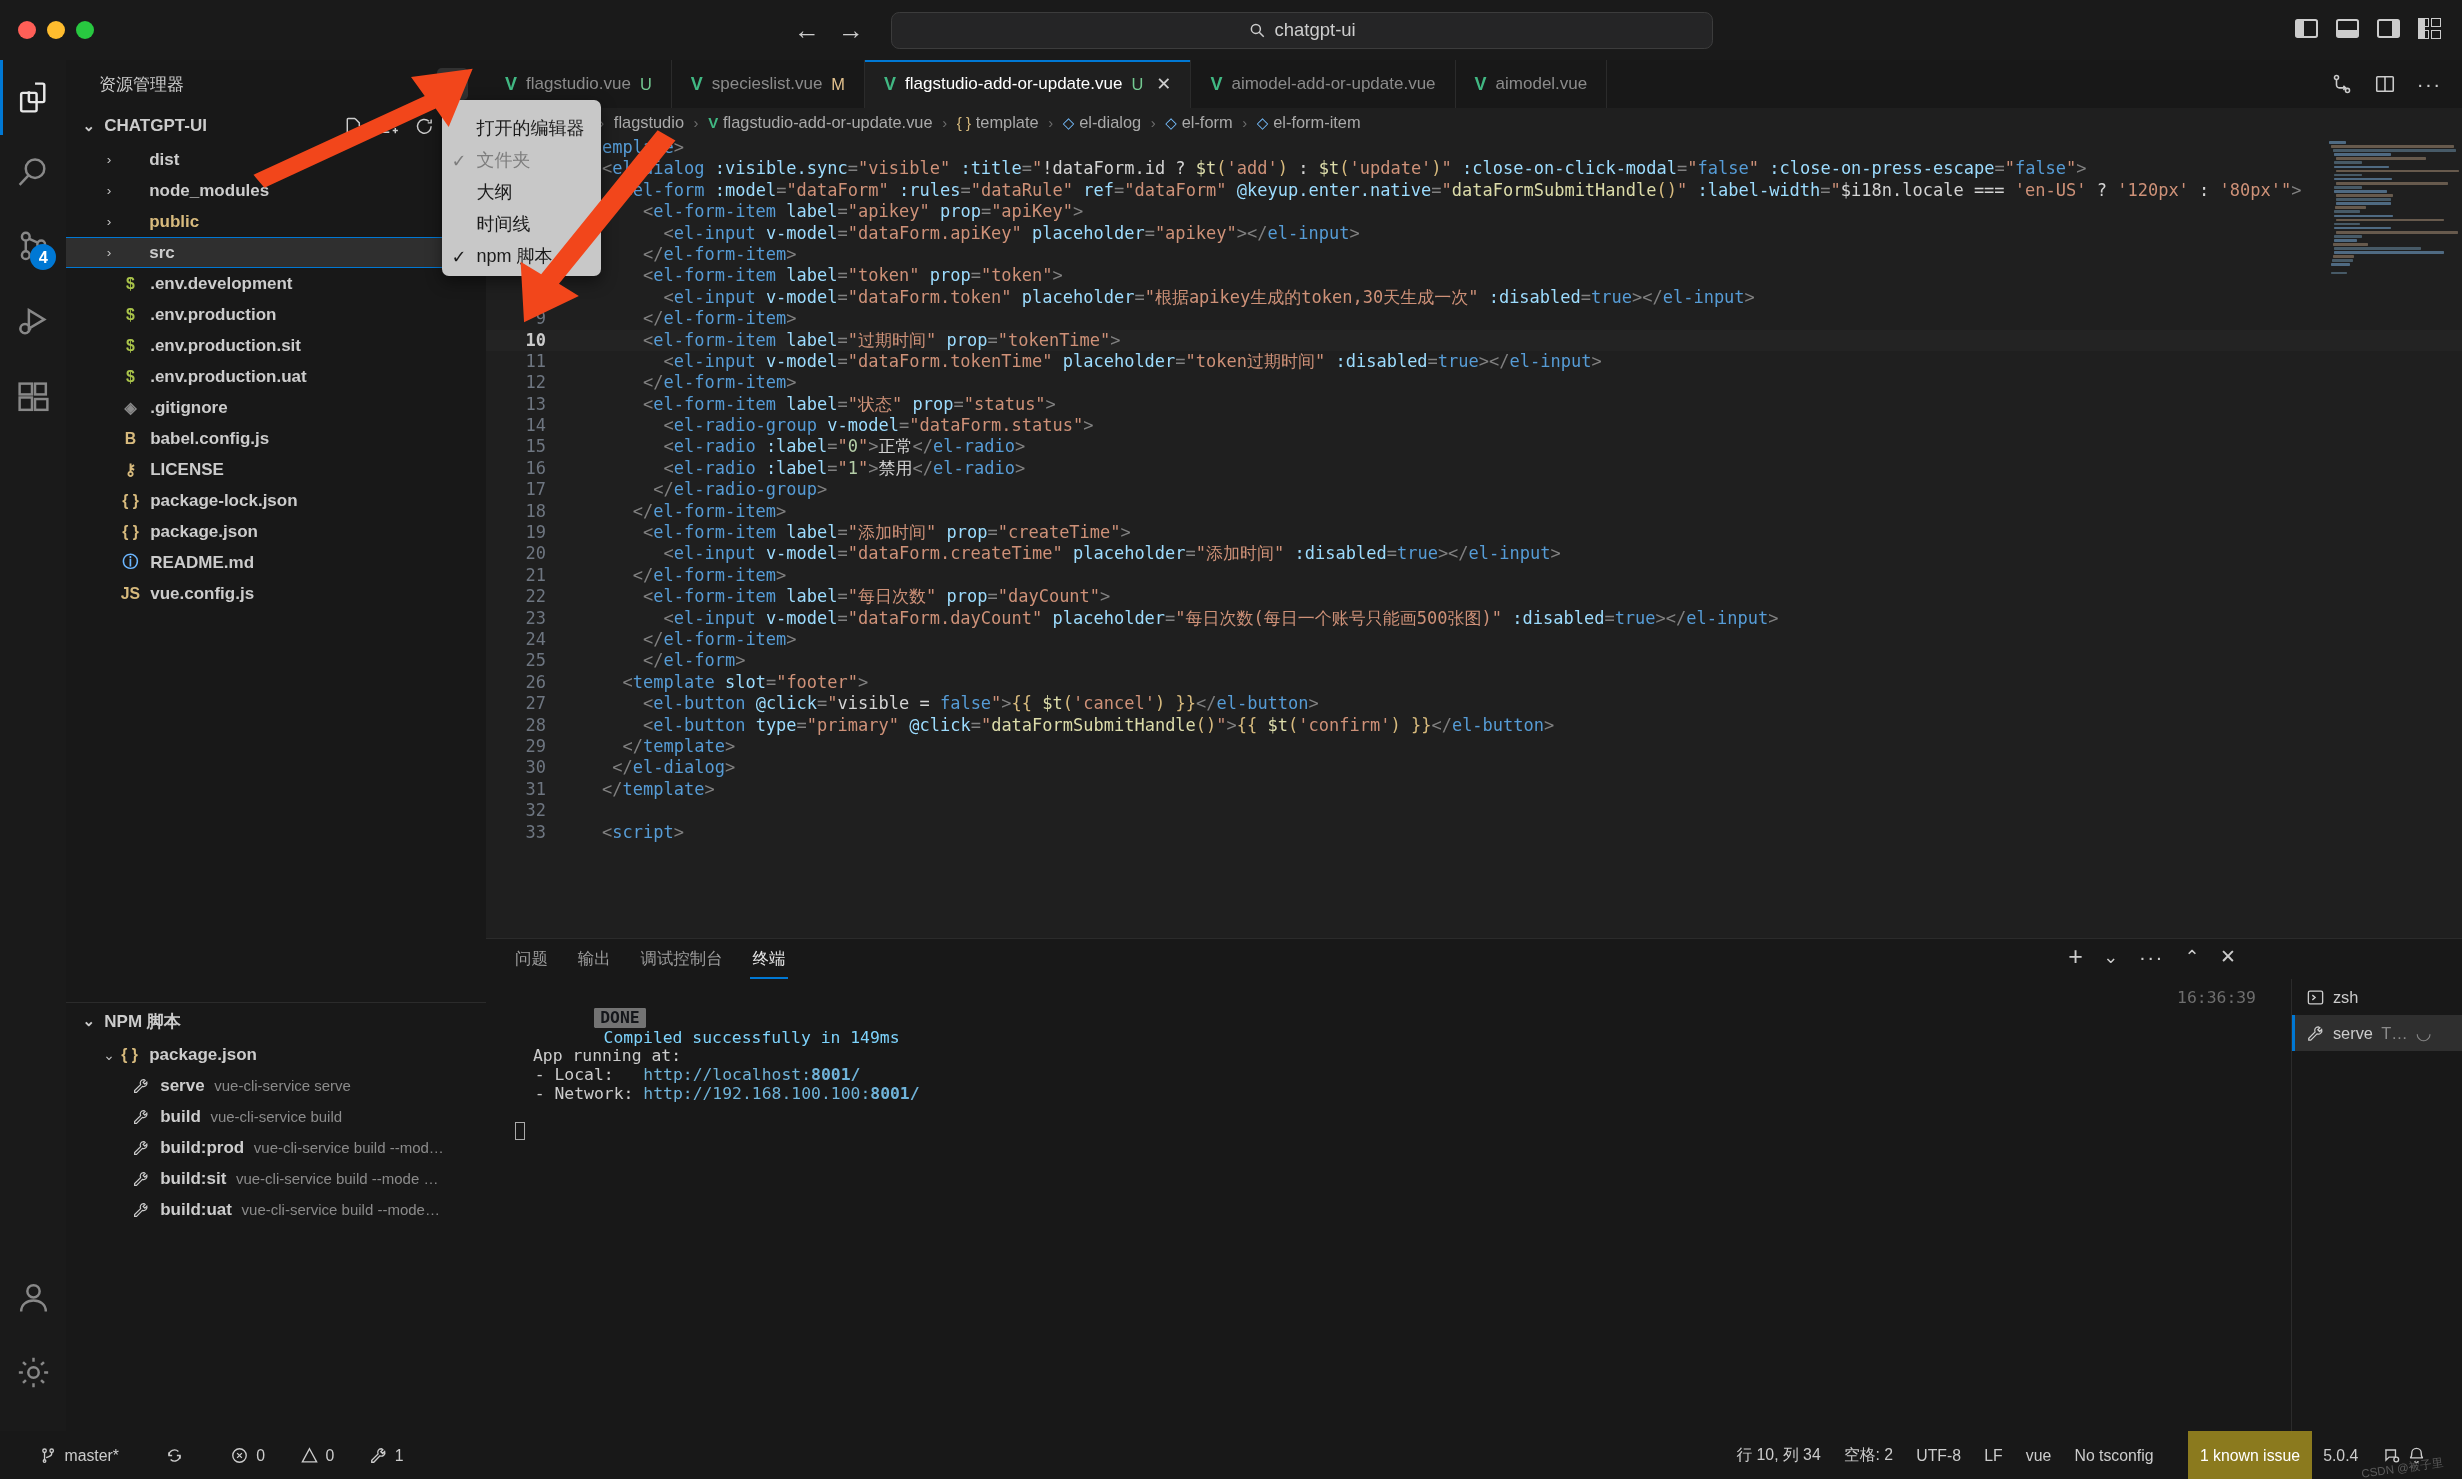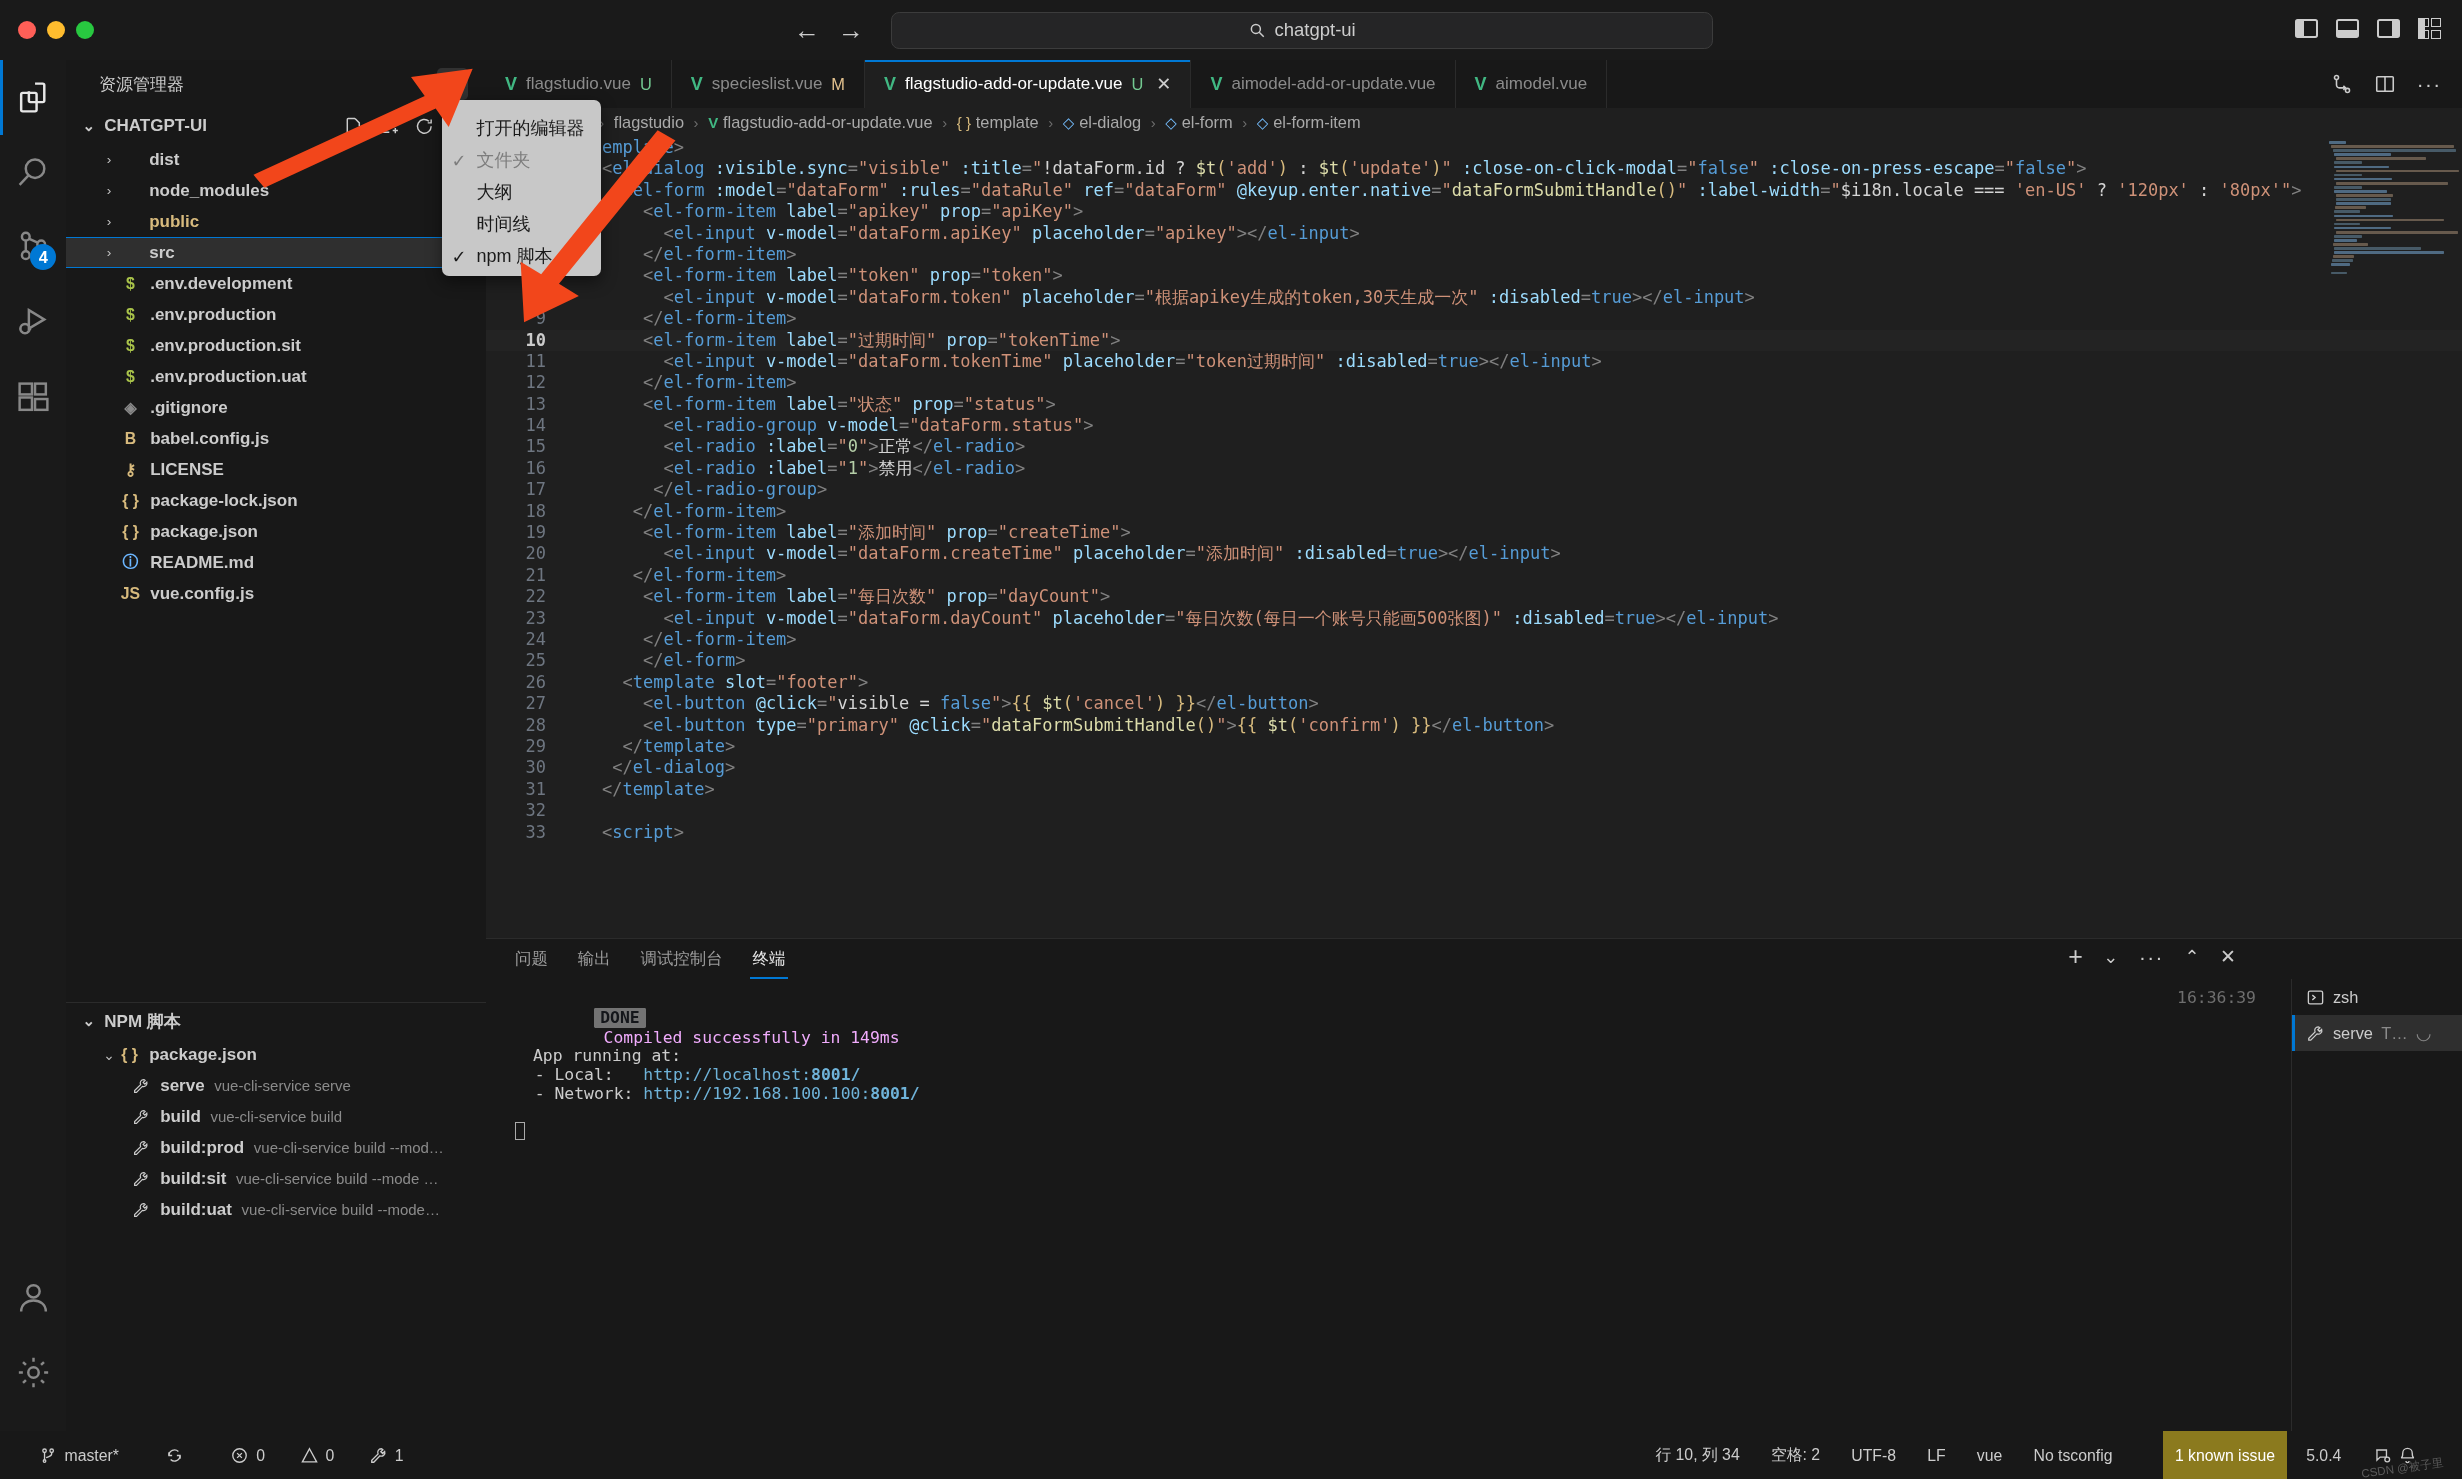--- a/index.html
+++ b/index.html
@@ -270,21 +270,21 @@
     position: absolute; left: 0; top: 40px; right: 171px; bottom: 0;
     padding: 9.6px 0 0 29px;
     font-family: "DejaVu Sans Mono", monospace;
     font-size: 16.4px; line-height: 19px; color: #cccccc;
   }
   .term-line { white-space: pre; height: 19px; }
   .donebadge {
     display: inline-block; background: #737373; color: #14161a;
     padding: 0.7px 6.2px; font-weight: bold; border-radius: 1.4px;
   }
-  .t-gr { color: #f0abfc; }
+  .t-gr { color: #7dd3fc; }
   .t-cy { color: #6fb3d9; }
   .t-cyb { color: #6fb3d9; font-weight: bold; }
   .term-time {
     position: absolute; right: 206px; top: 49px;
     color: #6e6e6e; font-size: 16.4px;
     font-family: "DejaVu Sans Mono", monospace;
   }
   .term-cursor {
     width: 9.6px; height: 18px; border: 1.4px solid #aaa; display: inline-block;
   }
@@ -305,21 +305,21 @@
   .tl-dim { color: #8b8b8b; }
 
   
   .statusbar {
     position: absolute; left: 0; right: 0; bottom: 0; height: 49px;
     background: #181818;
     display: flex; 
     font-size: 15.8px; color: #cccccc;
   }
   .sb-left { display: flex; align-items: center; gap: 23px; padding-left: 27px; }
-  .sb-right { margin-left: auto; display: flex; align-items: center; gap: 8px; padding-right: 33px; }
+  .sb-right { margin-left: auto; display: flex; align-items: center; gap: 0; padding-right: 24px; }
   .sb-item { display: flex; align-items: center; gap: 6.9px; padding: 0 11.6px; height: 49px; }
   .sb-item.warn { background: #8b7a1e; color: #ffffff; }
   .sb-left svg, .sb-right svg { width: 19px; height: 19px; }
   .watermark {
     position: absolute; right: 18px; bottom: 4.1px;
     font-size: 11.6px; color: #6a6a6a; opacity: .8;
     transform: rotate(-8deg);
   }
 </style>
 </head>

